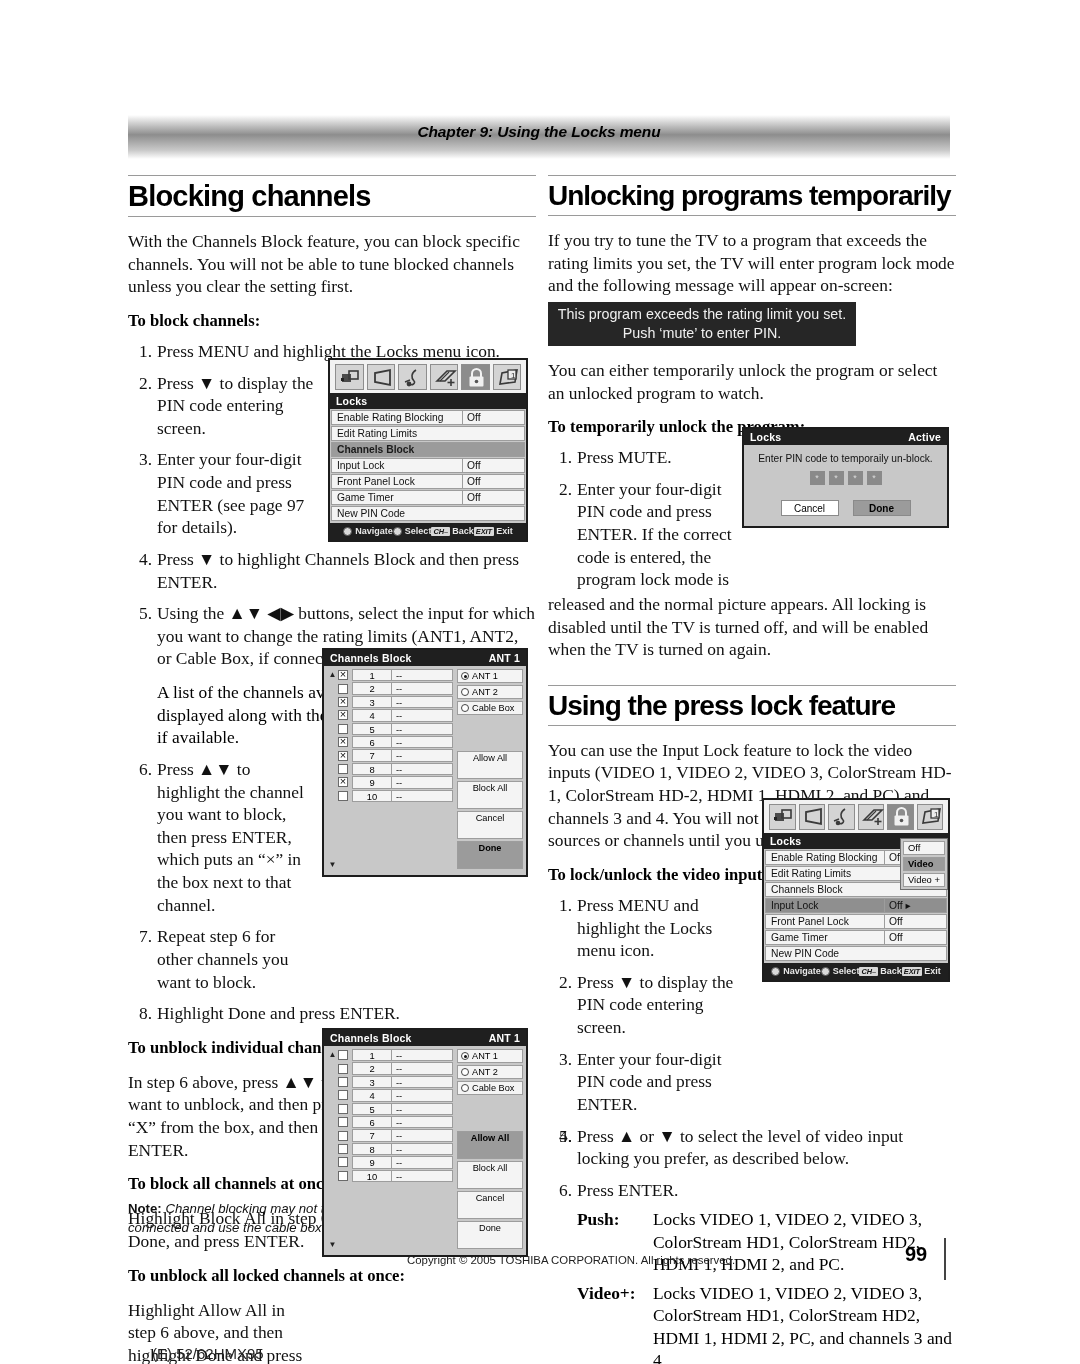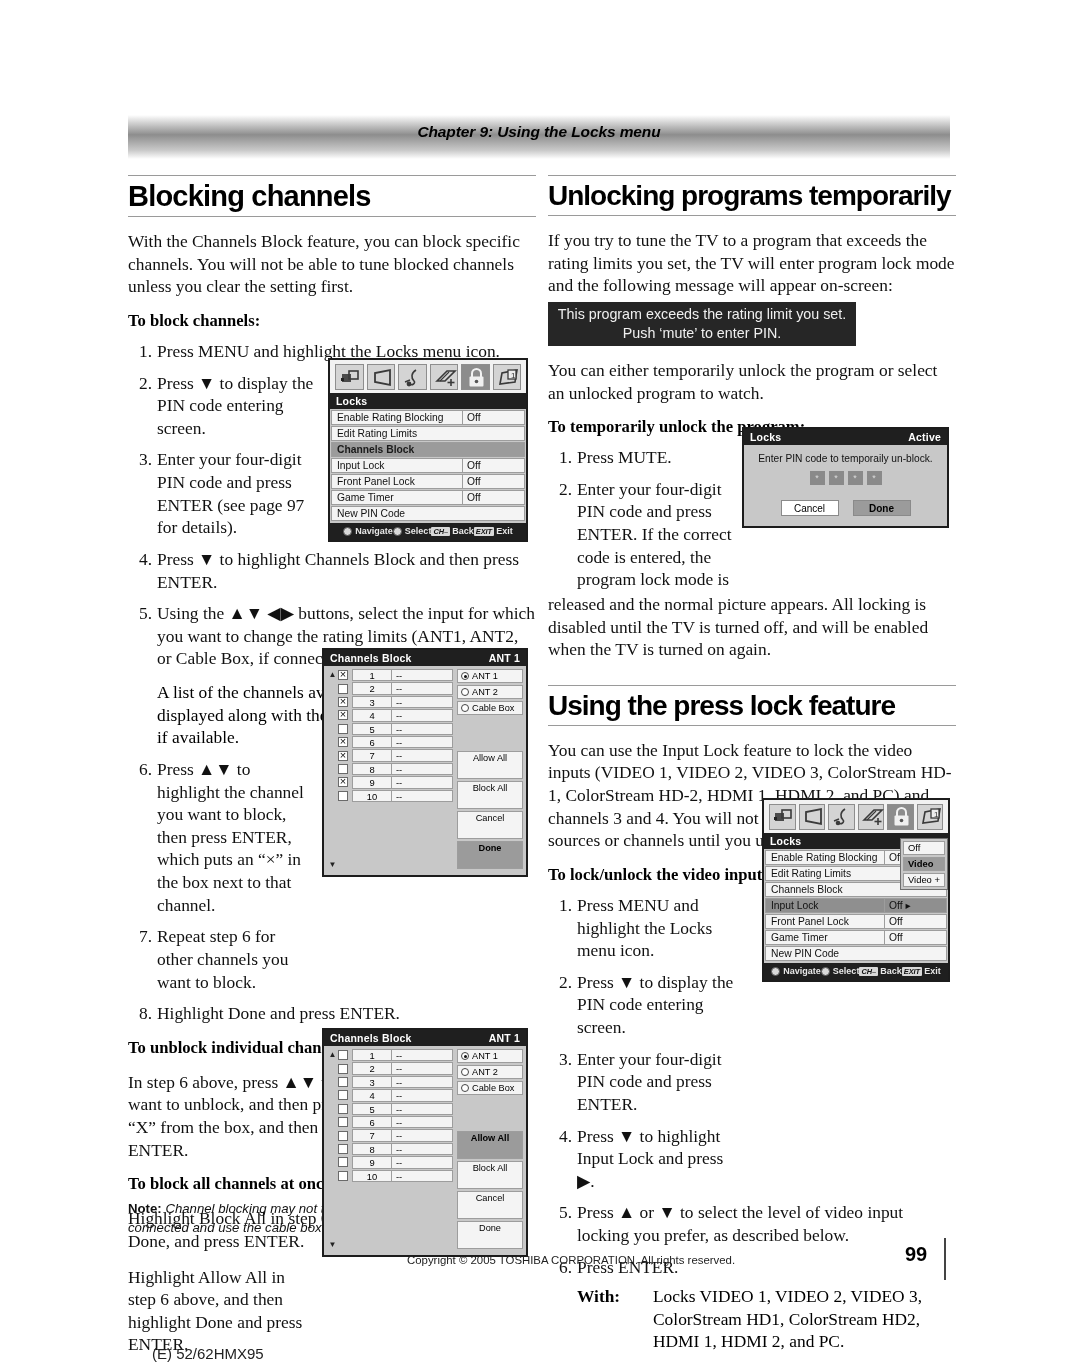--- a/index.html
+++ b/index.html
@@ -236,20 +236,21 @@
       <li class="narrow2"><span class="num">7.</span><span>Repeat step 6 for other channels you want to block.</span></li>
       <li><span class="num">8.</span><span>Highlight Done and press ENTER.</span></li>
     </ol>
 
     <p class="sub">To unblock individual channels:</p>
     <p class="body">In step 6 above, press ▲▼ to highlight the channel you want to unblock, and then press ENTER to remove the “X” from the box, and then highlight Done and press ENTER.</p>
 
     <p class="sub">To block all channels at once:</p>
     <p class="body">Highlight Block All in step 6 above, and then highlight Done, and press ENTER.</p>
 
+    <p class="sub">To unblock all locked channels at once:</p>
     <p class="body narrow3">Highlight Allow All in step 6 above, and then highlight Done and press ENTER.</p>
   </div>
 
   <div class="note-blk">
     <b>Note:</b>
     <span>Channel blocking may not take effect if you have a cable box connected and use the cable box controls to change channels.</span>
   </div>
 
   <div class="osd" id="osd1" style="left:328px; top:358px; width:200px;">
     <div class="osd-icons">
@@ -530,28 +531,28 @@
     <p class="body" style="margin-top:2px;">released and the normal picture appears. All locking is disabled until the TV is turned off, and will be enabled when the TV is turned on again.</p>
 
     <h1 class="sect" style="margin-top:24px;">Using the press lock feature</h1>
     <p class="body">You can use the Input Lock feature to lock the video inputs (VIDEO 1, VIDEO 2, VIDEO 3, ColorStream HD-1, ColorStream HD-2, HDMI 1, HDMI 2, and PC) and channels 3 and 4. You will not be able to view the input sources or channels until you unlock the inputs.</p>
     <p class="sub">To lock/unlock the video inputs:</p>
 
     <ol class="steps">
       <li class="narrow"><span class="num">1.</span><span>Press MENU and highlight the Locks menu icon.</span></li>
       <li class="narrow"><span class="num">2.</span><span>Press ▼ to display the PIN code entering screen.</span></li>
       <li class="narrow"><span class="num">3.</span><span>Enter your four-digit PIN code and press ENTER.</span></li>
-      <li class="narrow"><span class="num">4.</span><span>Press ▼ to highlight Input Lock and press ▶.</span></li>
+      <li class="narrow"><span class="num">4.</span></li>
       <li><span class="num">5.</span><span>Press ▲ or ▼ to select the level of video input locking you prefer, as described below.</span></li>
       <li><span class="num">6.</span><span>Press ENTER.</span></li>
     </ol>
 
     <div class="deflist">
       <div class="defrow">
-        <span class="dt">With:</span>
+        <span class="dt">Push:</span>
         <span class="dd">Locks VIDEO 1, VIDEO 2, VIDEO 3, ColorStream HD1, ColorStream HD2, HDMI 1, HDMI 2, and PC.</span>
       </div>
       <div class="defrow">
         <span class="dt">Video+:</span>
         <span class="dd">Locks VIDEO 1, VIDEO 2, VIDEO 3, ColorStream HD1, ColorStream HD2, HDMI 1, HDMI 2, PC, and channels 3 and 4.</span>
       </div>
 
     </div>
   </div>
 

